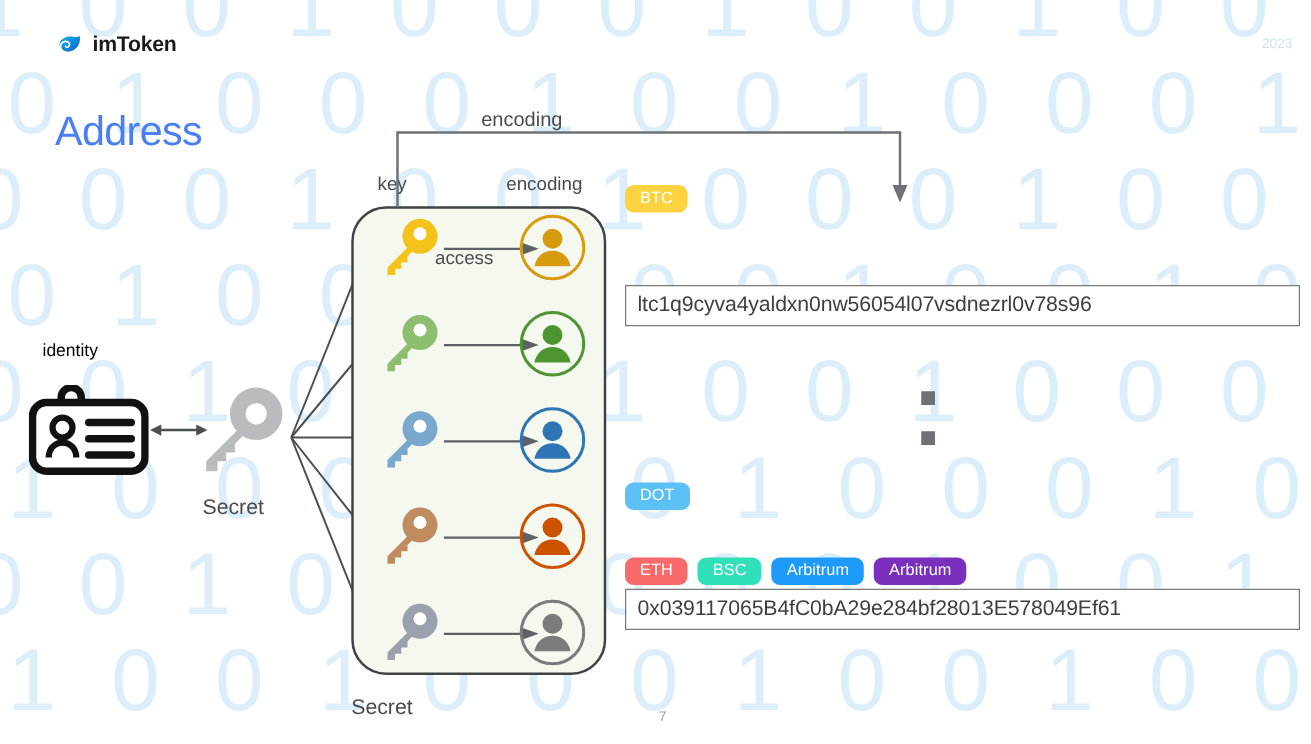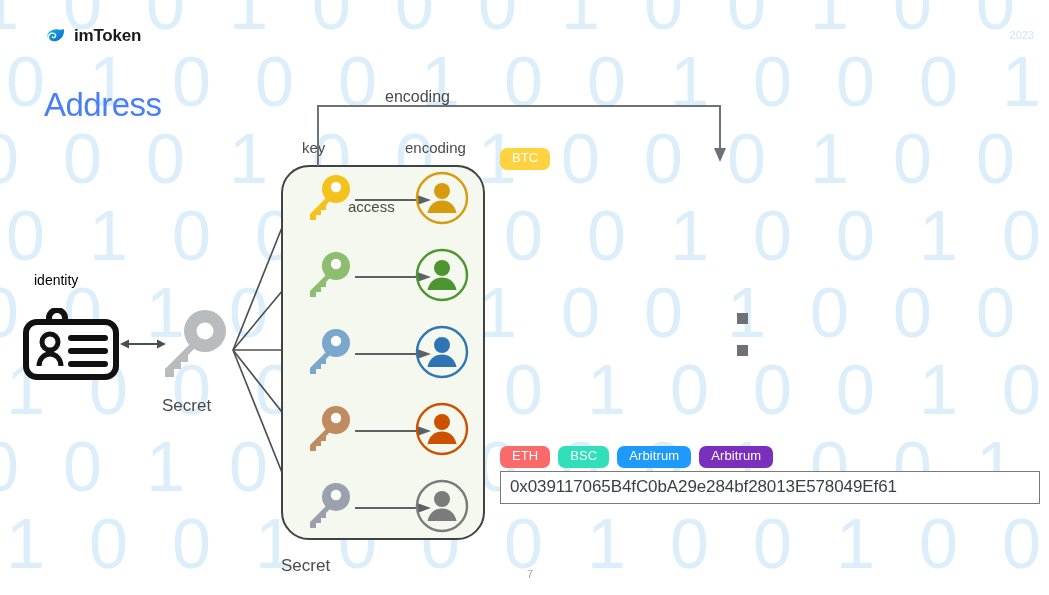--- a/index.html
+++ b/index.html
@@ -379,22 +379,26 @@
     <div id="ellipsis-dots">
       <div class="ell-dot" style="top:0"></div>
       <div class="ell-dot" style="top:32px"></div>
     </div>
   <div class="chain-group" style="top: 0px;">
         <div class="badge-row">
           <span class="chain-badge" style="background: rgb(255, 210, 63);">BTC</span>
         </div>
       </div>
       <div class="chain-group" style="top: 80px;">
+        <div class="address-field">ltc1q9cyva4yaldxn0nw56054l07vsdnezrl0v78s96</div>
       </div>
       <div class="chain-group" style="top: 238px;">
+        <div class="badge-row">
+          <span class="chain-badge" style="background: rgb(91, 192, 245);">DOT</span>
+        </div>
       </div>
       <div class="chain-group" style="top: 298px;">
         <div class="badge-row">
           <span class="chain-badge" style="background: rgb(250, 106, 106);">ETH</span>
           <span class="chain-badge" style="background: rgb(47, 224, 184);">BSC</span>
           <span class="chain-badge" style="background: rgb(30, 155, 250);">Arbitrum</span>
           <span class="chain-badge" style="background: rgb(123, 47, 189);">Arbitrum</span>
         </div>
         <div class="address-field">0x039117065B4fC0bA29e284bf28013E578049Ef61</div>
       </div>

